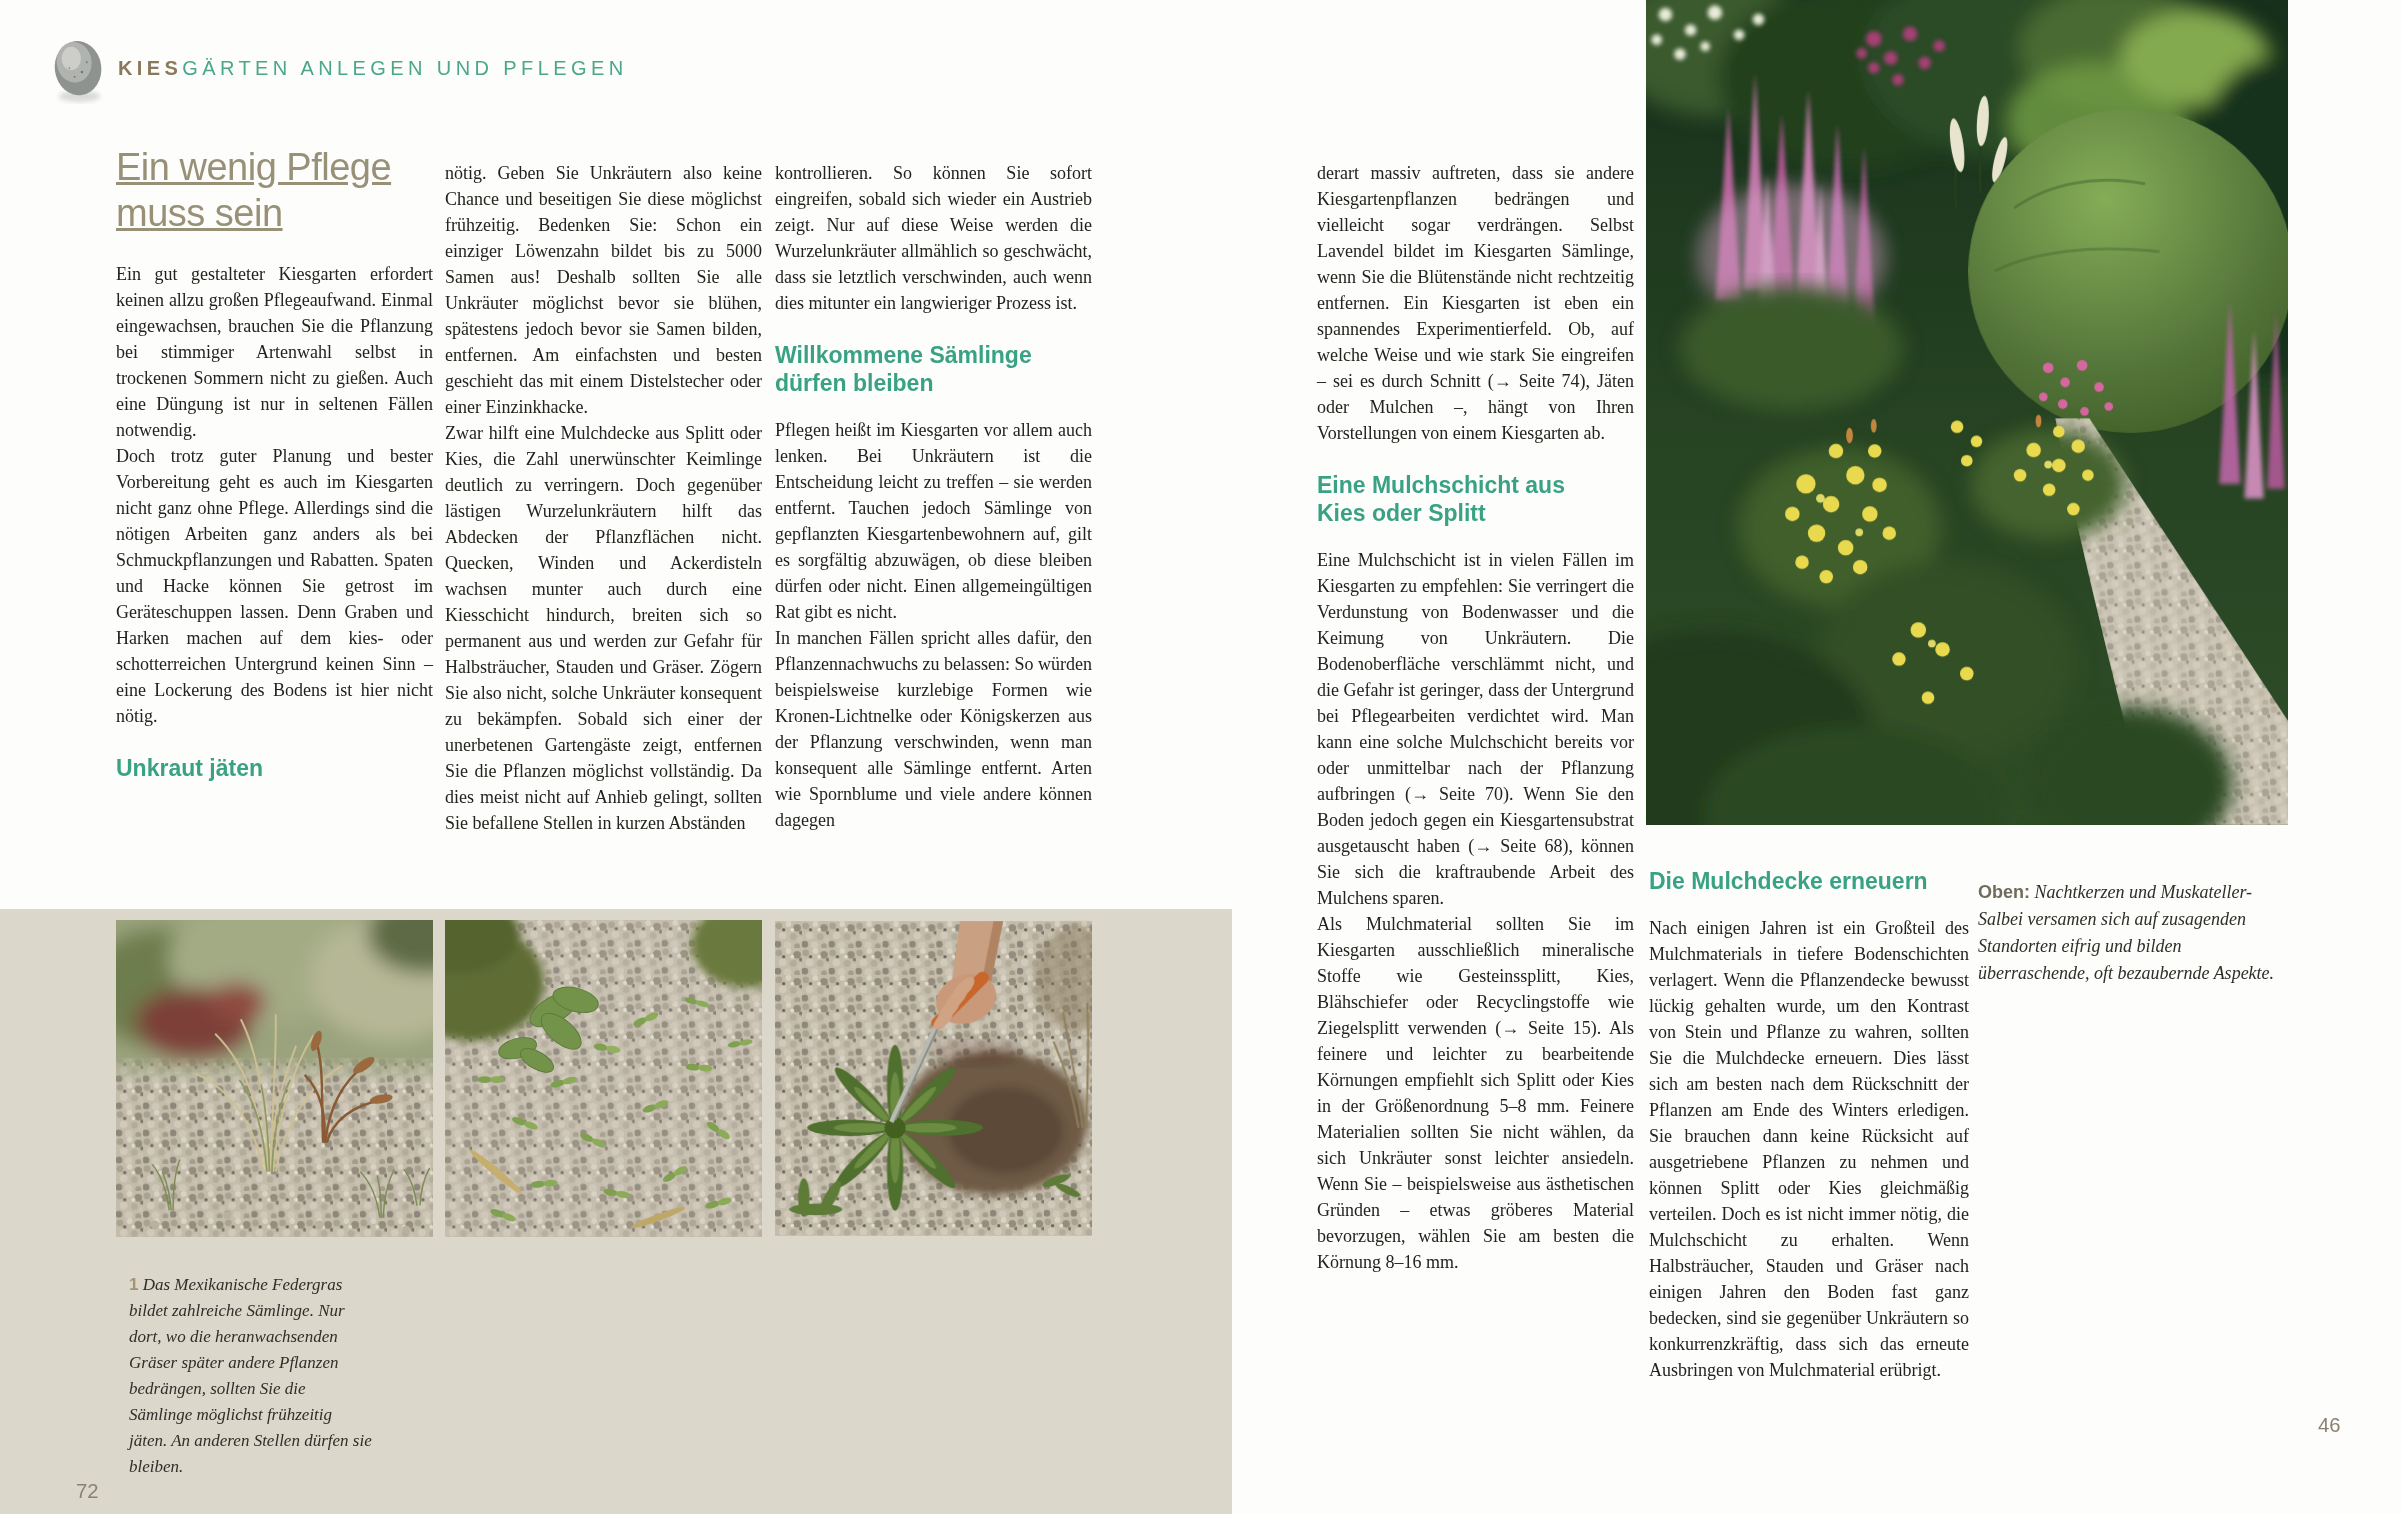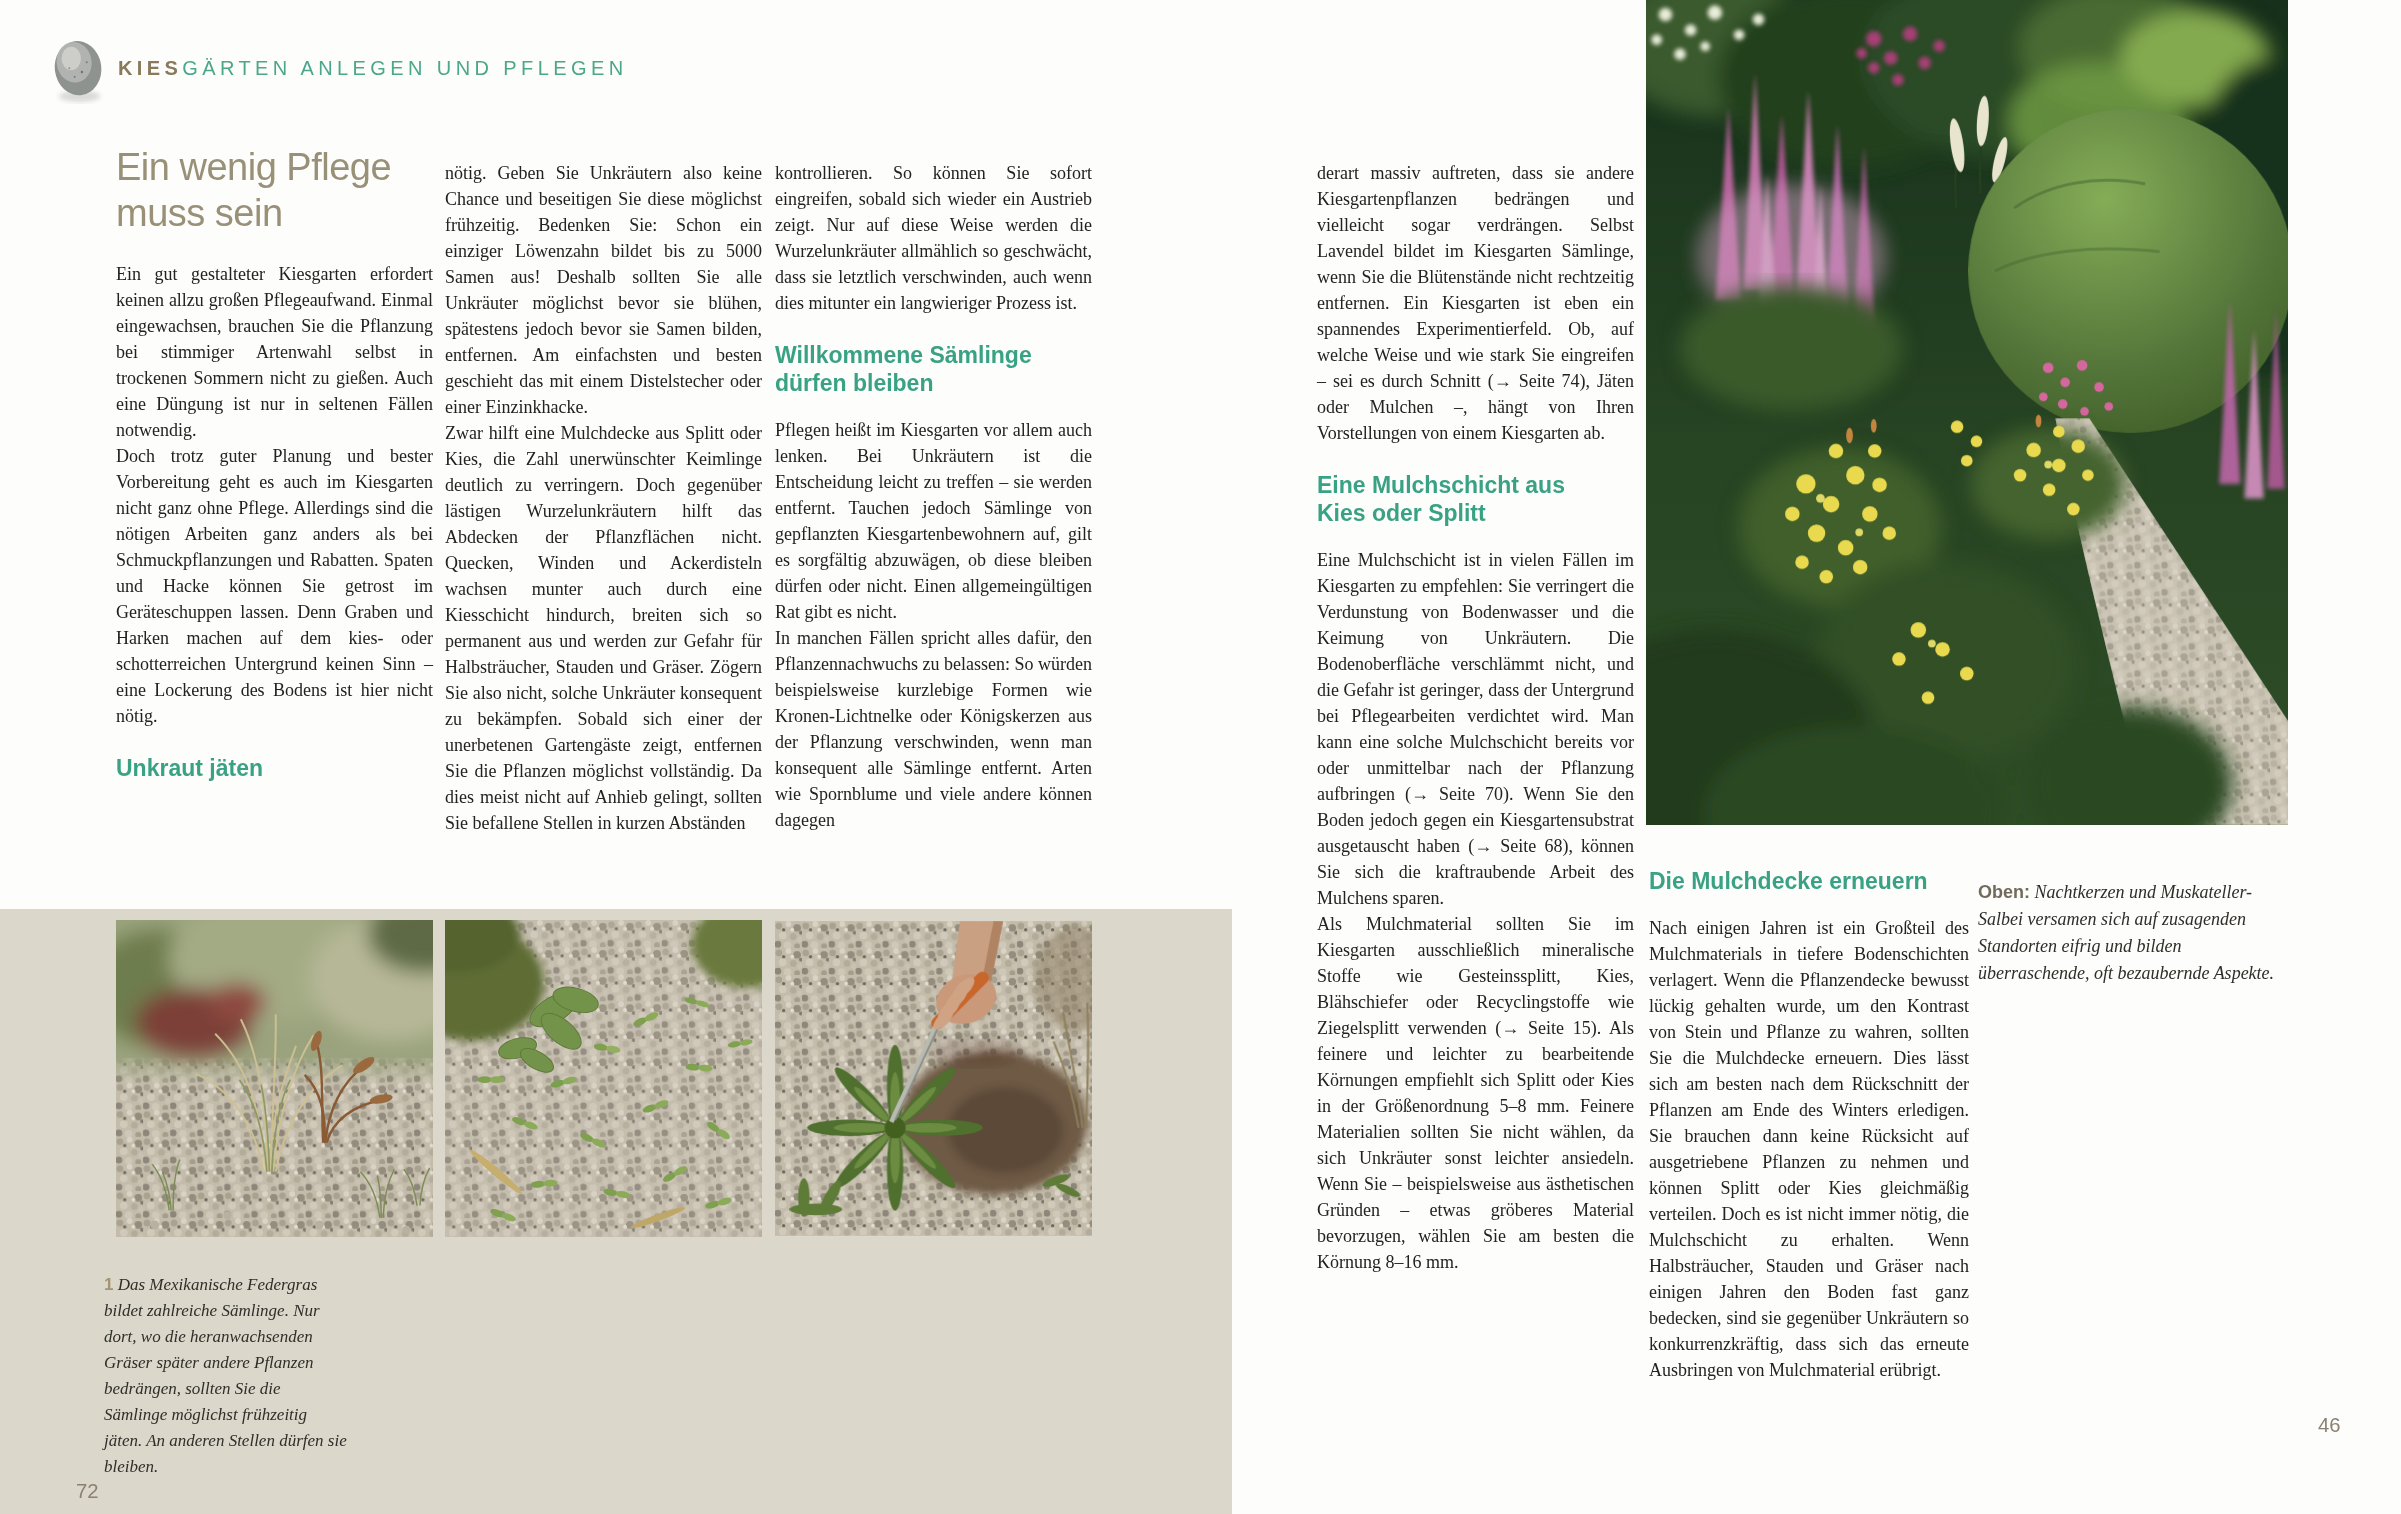--- a/index.html
+++ b/index.html
@@ -7,21 +7,21 @@
           font-family:"Liberation Serif",serif;color:#23221e;}
   .strip{position:absolute;left:0;top:909px;width:1232px;height:606px;background:#dbd7ca;}
   
   .brand{position:absolute;left:118px;top:57px;font-family:"Liberation Sans",sans-serif;
          font-size:20px;letter-spacing:4.4px;color:#4aa78c;font-weight:400;white-space:nowrap;}
   .brand b{color:#8a7a5b;font-weight:700;}
   .pebble{position:absolute;left:48px;top:38px;width:63px;height:68px;}
   
   .title{position:absolute;left:116px;top:144px;width:320px;margin:0;
          font-family:"Liberation Sans",sans-serif;font-weight:400;font-size:38px;
-         line-height:46px;color:#999078;letter-spacing:-0.5px;}
+         line-height:46px;color:#999078;letter-spacing:-0.5px;text-decoration:underline;}
   
   .col{position:absolute;width:317px;font-size:18px;line-height:26px;text-align:justify;
        hyphens:auto;-webkit-hyphens:auto;}
   .col p{margin:0;}
   .sub{font-family:"Liberation Sans",sans-serif;font-weight:700;color:#3aa284;
        font-size:23px;line-height:28px;text-align:left;margin:25px 0 20.3px 0;hyphens:none;}
   .sub.first{margin-top:0;}
   #col1{left:116px;top:261px;}
   #col2{left:445px;top:160px;}
   #col3{left:775px;top:160px;}
@@ -30,21 +30,21 @@
   #col3 .sub{width:290px;}
   #col4 .sub{width:271px;}
   
   .ph{position:absolute;top:920px;height:317px;width:317px;}
   .ph svg,.bigph svg{display:block;width:100%;height:100%;}
   #ph1{left:116px;} #ph2{left:445px;} #ph3{left:775px;}
   .bigph{position:absolute;left:1646px;top:0;width:642px;height:825px;}
   
   .cap{position:absolute;top:1255px;width:244px;font-style:italic;font-size:17px;
        line-height:26px;color:#2f2e29;text-align:left;}
-  #cap1{left:104px;} #cap2{left:445px;} #cap3{left:775px;}
+  #cap1{left:129px;} #cap2{left:445px;} #cap3{left:775px;}
   .capnum{font-style:normal;font-family:"Liberation Sans",sans-serif;font-weight:700;color:#a39573;}
   .sidecap{position:absolute;left:1978px;top:861px;width:314px;font-style:italic;
            font-size:18px;line-height:27px;color:#2f2e29;}
   .sidecap .lbl{font-style:normal;font-family:"Liberation Sans",sans-serif;font-weight:700;color:#716b5e;}
   
   .pnum{position:absolute;font-family:"Liberation Sans",sans-serif;font-size:20.3px;color:#8b8172;}
   #pn72{left:76px;top:1480px;}
   #pn73{left:2318px;top:1414px;}
 </style>
 </head>

